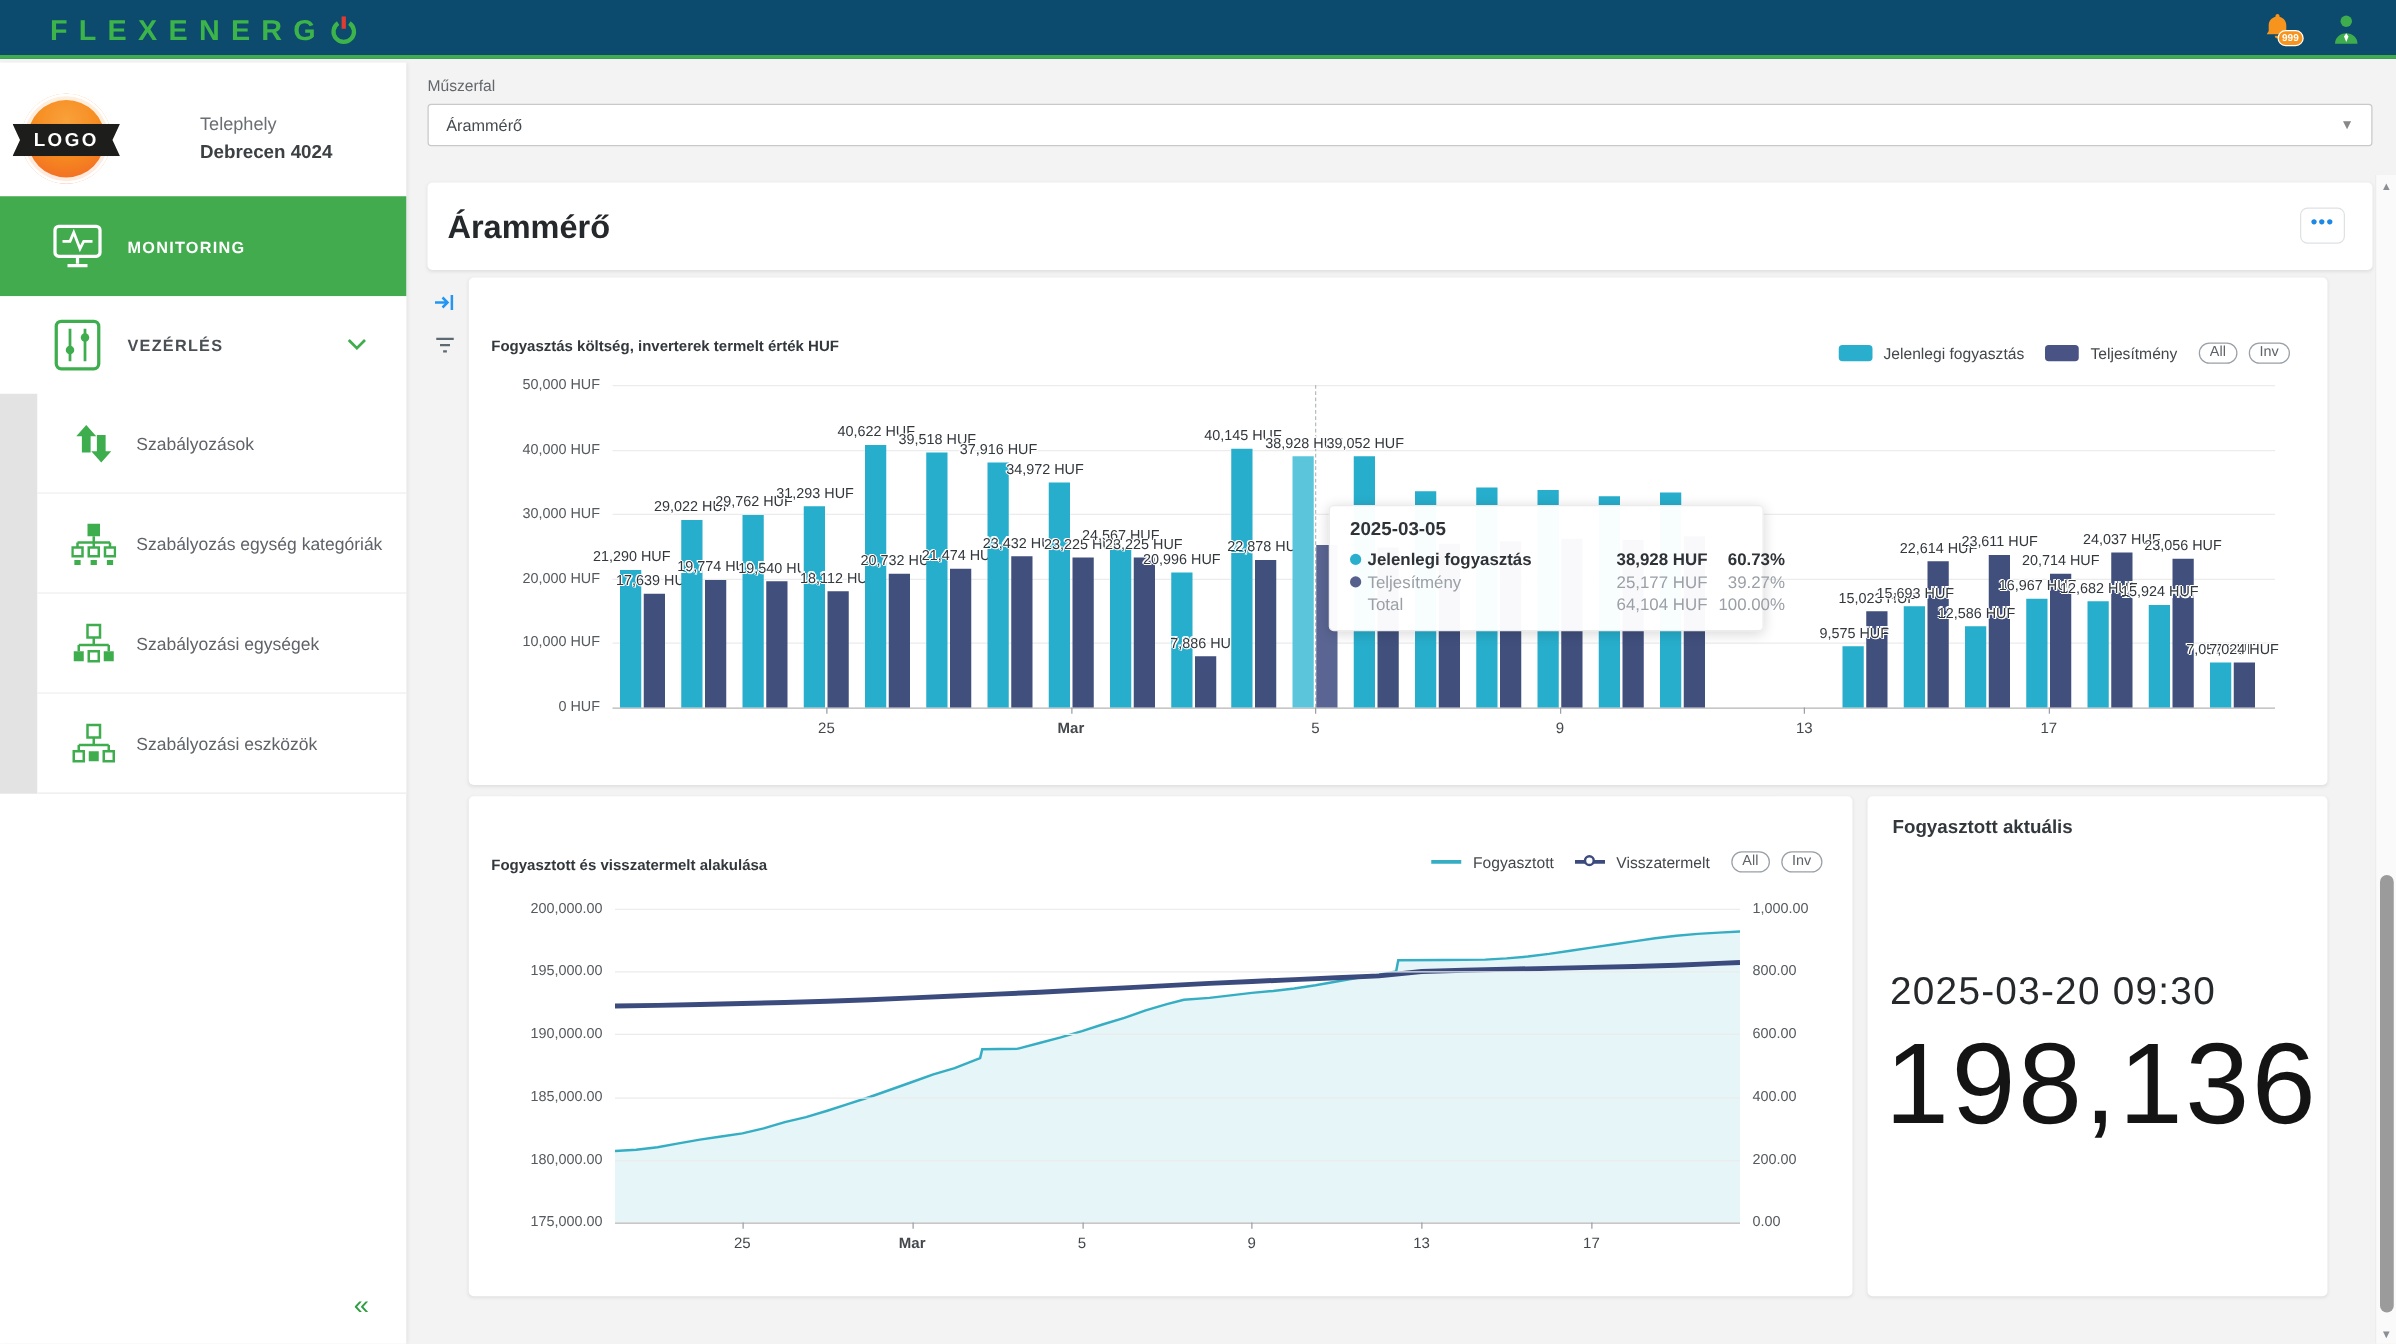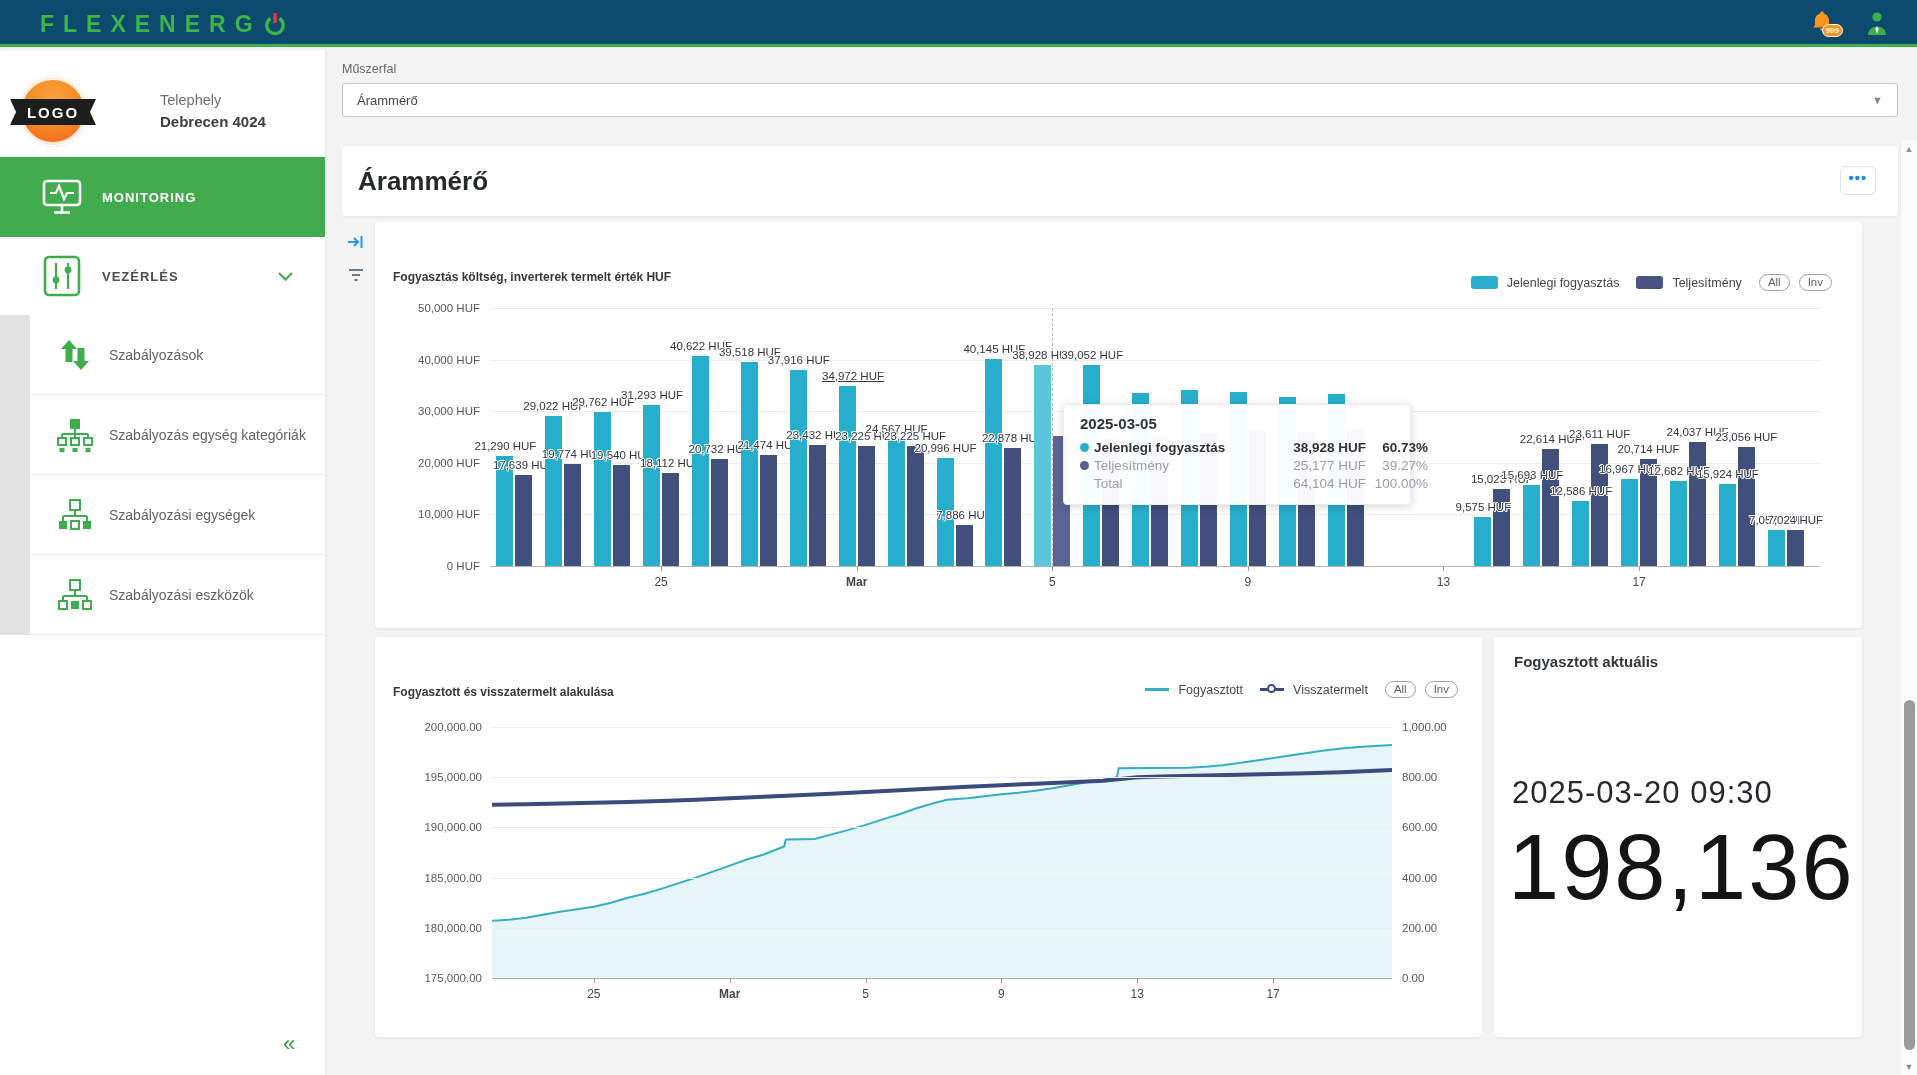--- a/index.html
+++ b/index.html
@@ -333,21 +333,21 @@
         <div class="bar" style="left: 250.9px; height: 203.9px; background: rgb(39, 174, 204);"></div>
         <div class="bar" style="left: 269.9px; height: 110.8px; background: rgb(65, 79, 125);"></div>
         <div class="bar-label" style="left: 259.9px; top: 38.1px;">39,518 HUF</div>
         <div class="bar-label" style="left: 278.4px; top: 131.2px;">21,474 HUF</div>
         <div class="bar" style="left: 299.8px; height: 195.6px; background: rgb(39, 174, 204);"></div>
         <div class="bar" style="left: 318.8px; height: 120.9px; background: rgb(65, 79, 125);"></div>
         <div class="bar-label" style="left: 308.8px; top: 46.4px;">37,916 HUF</div>
         <div class="bar-label" style="left: 327.3px; top: 121.1px;">23,432 HUF</div>
         <div class="bar" style="left: 348.7px; height: 180.5px; background: rgb(39, 174, 204);"></div>
         <div class="bar" style="left: 367.7px; height: 119.8px; background: rgb(65, 79, 125);"></div>
-        <div class="bar-label" style="left: 363px; top: 61.5px; text-decoration: underline;">34,972 HUF</div>
+        <div class="bar-label" style="left: 346px; top: 61.5px;">34,972 HUF</div>
         <div class="bar-label" style="left: 376.2px; top: 122.2px;">23,225 HUF</div>
         <div class="bar" style="left: 397.6px; height: 126.8px; background: rgb(39, 174, 204);"></div>
         <div class="bar" style="left: 416.6px; height: 119.8px; background: rgb(65, 79, 125);"></div>
         <div class="bar-label" style="left: 406.6px; top: 115.2px;">24,567 HUF</div>
         <div class="bar-label" style="left: 425.1px; top: 122.2px;">23,225 HUF</div>
         <div class="bar" style="left: 446.5px; height: 108.3px; background: rgb(39, 174, 204);"></div>
         <div class="bar" style="left: 465.5px; height: 40.7px; background: rgb(65, 79, 125);"></div>
         <div class="bar-label" style="left: 455.5px; top: 133.7px;">20,996 HUF</div>
         <div class="bar-label" style="left: 474px; top: 201.3px;">7,886 HUF</div>
         <div class="bar" style="left: 495.4px; height: 207.1px; background: rgb(39, 174, 204);"></div>

